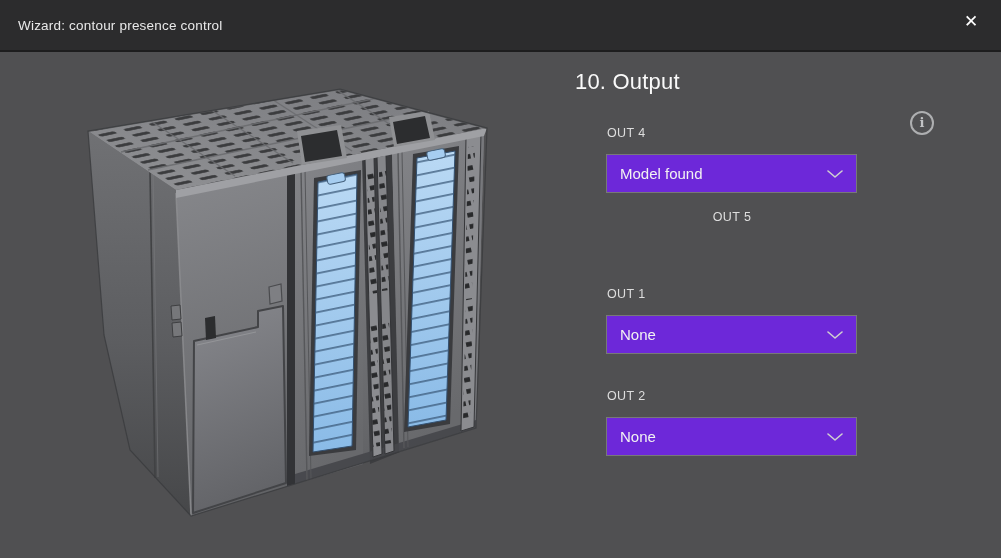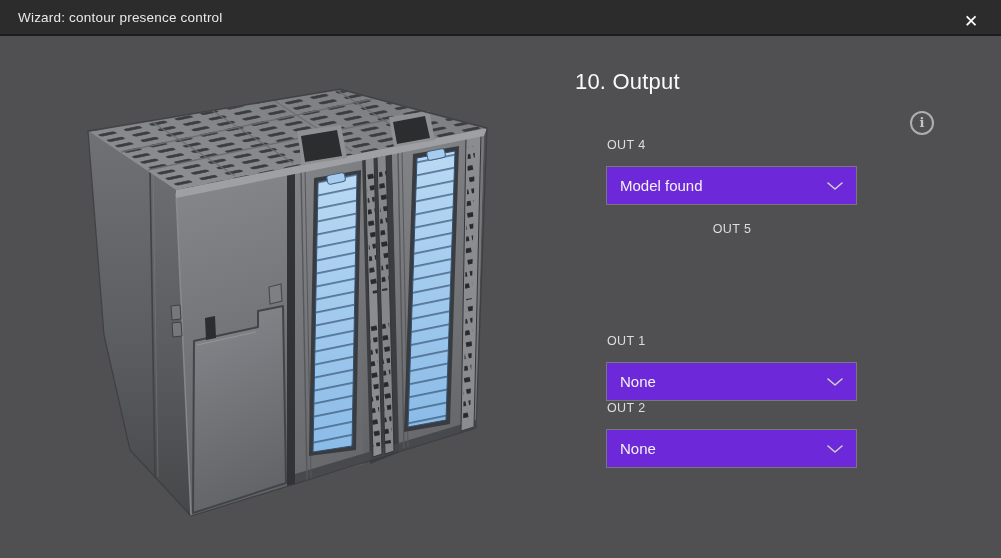--- a/index.html
+++ b/index.html
@@ -3,21 +3,21 @@
 <meta charset="utf-8">
 <style>
   html,body{margin:0;padding:0;background:#505052;}
   .app{
     position:relative;width:1001px;height:558px;overflow:hidden;
     background:#505052;font-family:"Liberation Sans",sans-serif;
     -webkit-user-select:none;user-select:none;
   }
   
   .titlebar{
-    position:absolute;left:0;top:0;width:1001px;height:36px;
+    position:absolute;left:0;top:0;width:1001px;height:52px;
     background:#2c2c2d;border-bottom:2px solid #1d1d1e;box-sizing:border-box;
     display:flex;align-items:center;padding:0 18px;z-index:3;
   }
   .titlebar .title{color:#e9e9e9;font-size:13.5px;letter-spacing:.2px;}
   .close-btn{
     position:absolute;right:12px;top:3px;width:36px;height:36px;
     background:transparent;border:none;color:#ffffff;font-size:17px;
     display:flex;align-items:center;justify-content:center;cursor:pointer;padding:0;
   }
   
@@ -29,24 +29,24 @@
     font-size:22px;font-weight:300;color:#fafafa;letter-spacing:.2px;
   }
   .info-btn{
     position:absolute;left:910px;top:111px;width:24px;height:24px;
     border-radius:50%;border:2px solid #aeafb1;background:transparent;
     color:#c2c3c5;font-family:"DejaVu Serif",serif;font-size:13px;font-weight:700;
     display:flex;align-items:center;justify-content:center;line-height:1;
     box-sizing:border-box;cursor:pointer;padding:0 0 1px 0;
   }
   .field{position:absolute;left:606px;width:251px;}
-  .f0{top:121px;} .f1{top:205px;text-align:center;} .f2{top:317px;} .f3{top:384px;}
+  .f0{top:121px;} .f1{top:205px;text-align:center;} .f2{top:282px;} .f3{top:384px;}
   .flabel{
     font-size:12.5px;color:#dedede;letter-spacing:.4px;
-    height:17px;line-height:17px;margin:16px 0 12px 1px;
+    height:17px;line-height:17px;margin:4px 0 12px 1px;
   }
   .dropdown{
     position:relative;height:39px;box-sizing:border-box;
     background:#6d28d9;border:1px solid #787878;
     display:flex;align-items:center;padding:0 34px 0 13px;
     color:#f2f2f2;font-size:15px;cursor:pointer;
   }
   .dropdown .chev{position:absolute;right:13px;top:50%;margin-top:-4px;}
 </style>
 </head>

